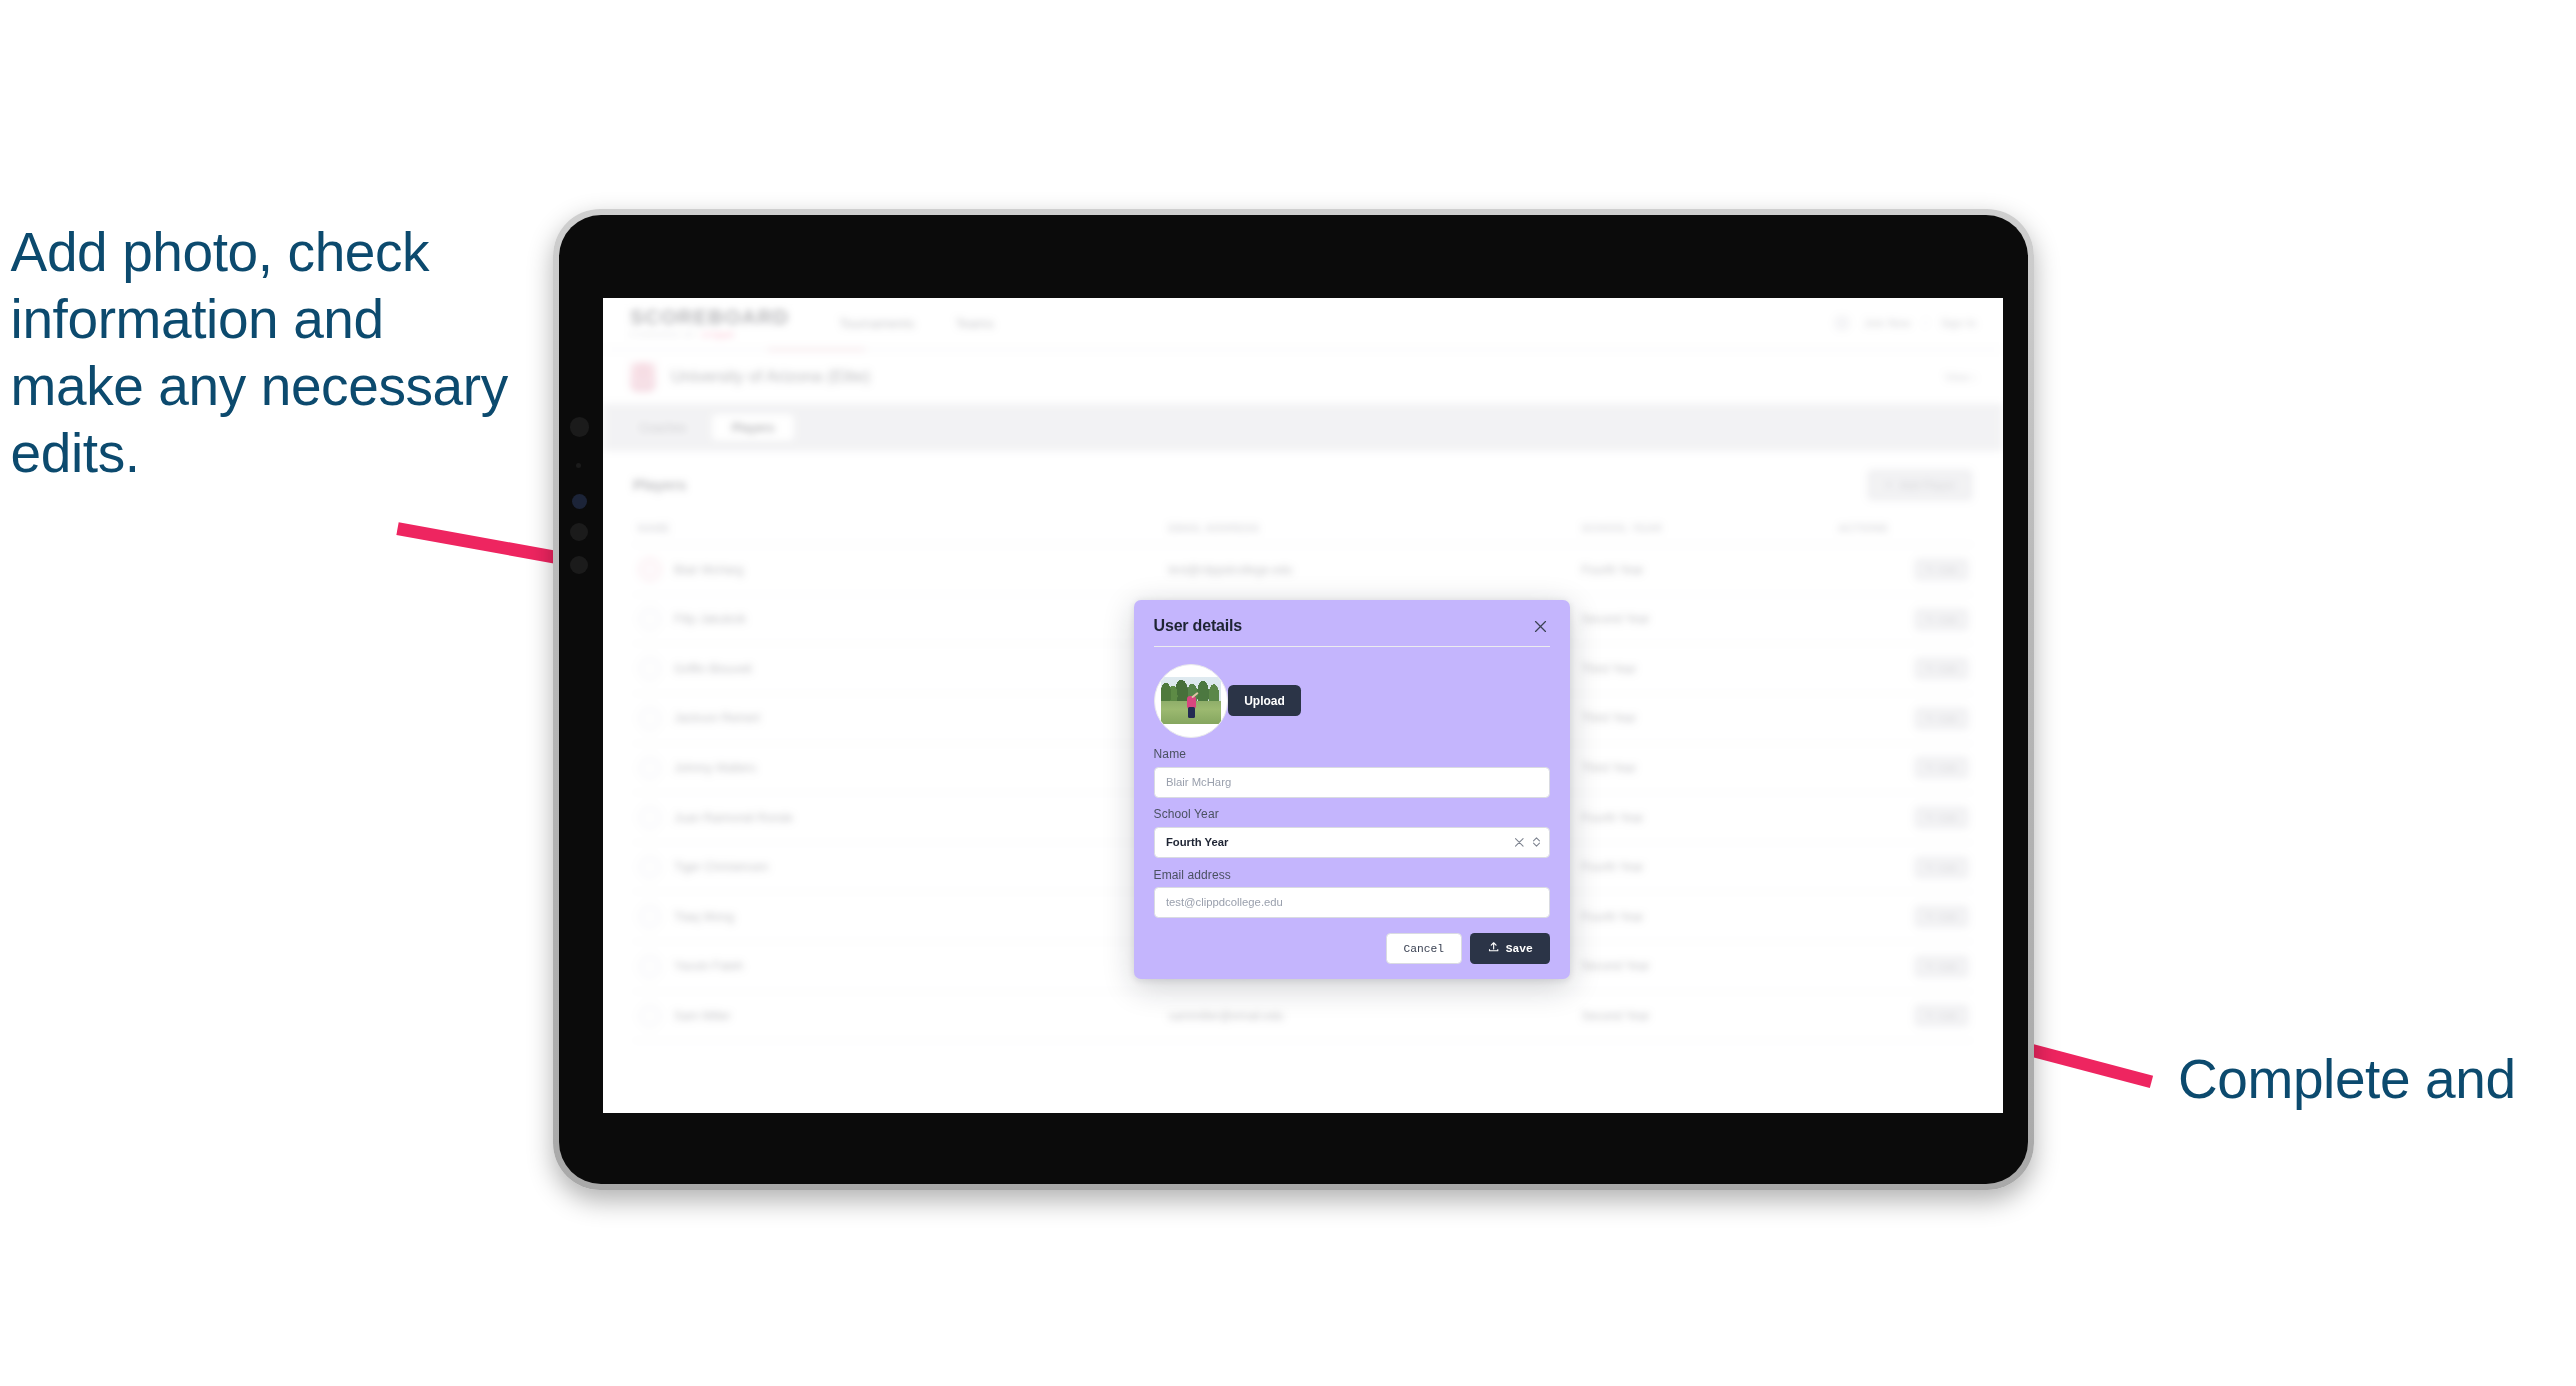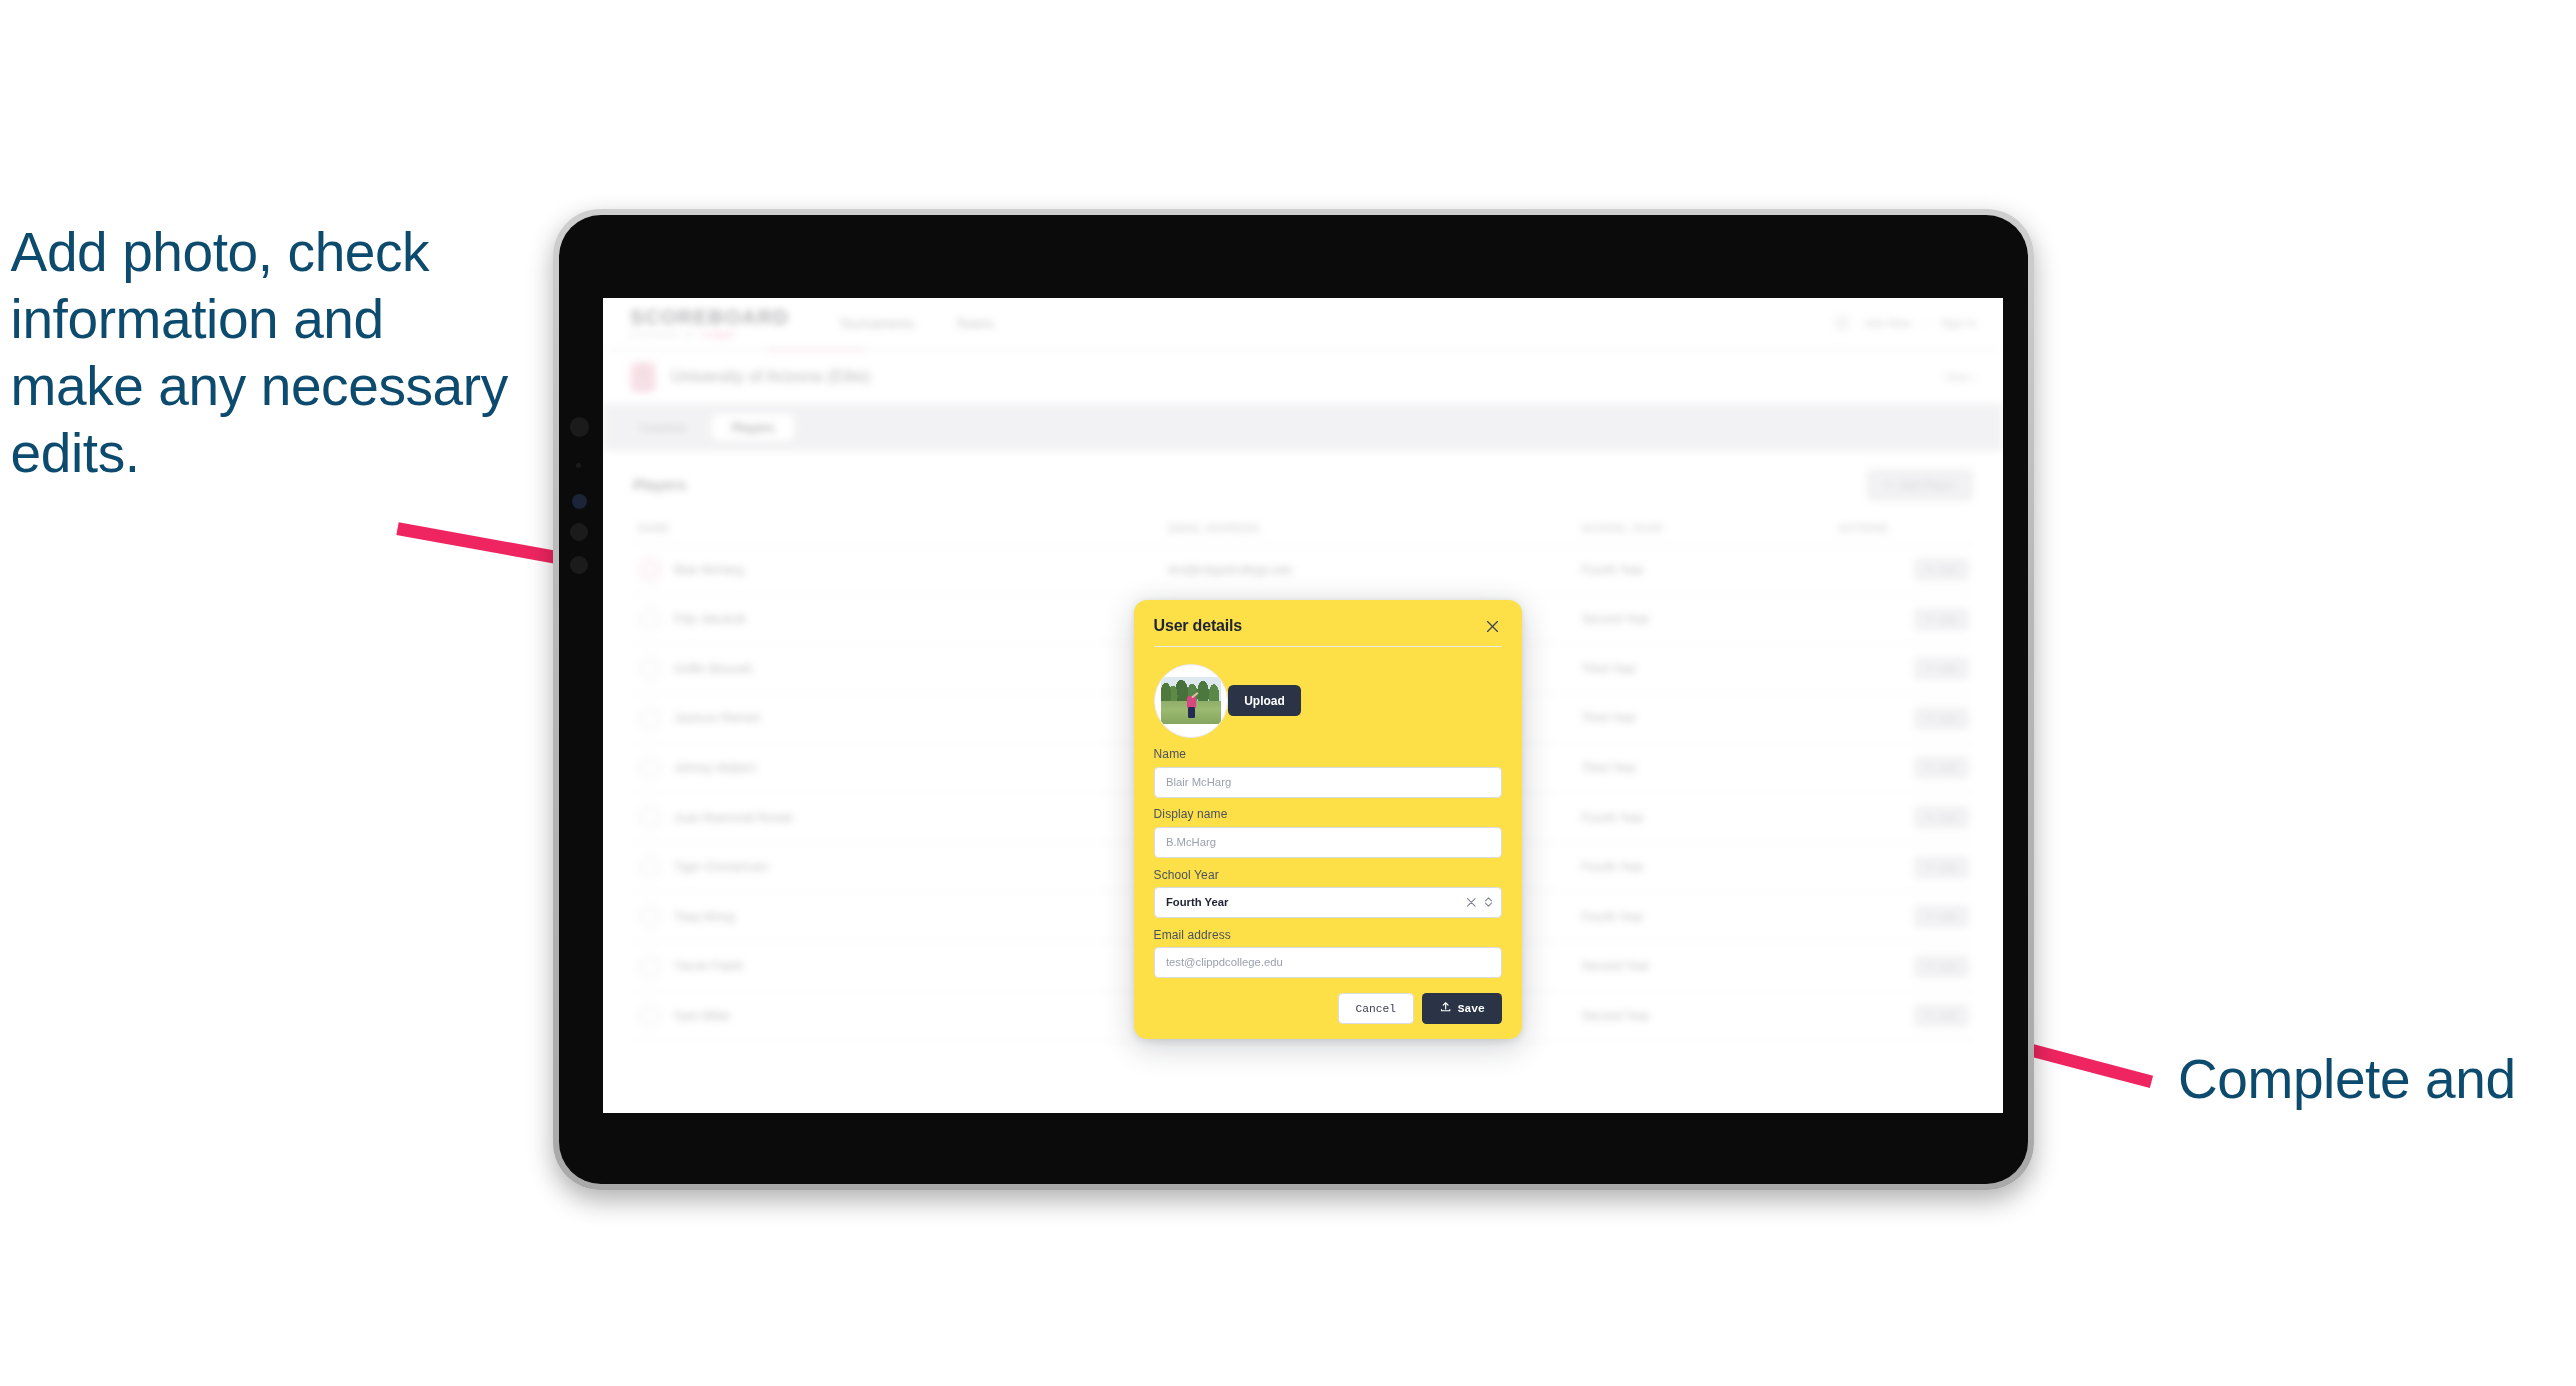--- a/index.html
+++ b/index.html
@@ -83,22 +83,22 @@
   .av{width:22.6px;height:22.6px;border-radius:50%;border:0.8px solid #dcdce2;background:#fafafb;
       flex:0 0 auto;}
   .av.me{border-color:#e9b6c4;background:#fbeaf0;}
   .edit-pill{display:inline-flex;align-items:center;gap:5.3px;background:#dbdbe0;
              color:#8d8d96;font-size:9.8px;padding:6px 12px;border-radius:5.3px;}
 
   
   #scrim{position:absolute;inset:0;background:rgba(255,255,255,.34);}
 
   
-  #modal{position:absolute;left:531px;top:302px;width:388px;
-         background:#fde047;border-radius:13px;
+  #modal{position:absolute;left:531px;top:302px;width:436px;
+         background:#c4b5fd;border-radius:7px;
          box-shadow:0 7.5px 32px rgba(20,24,40,.20),0 1.5px 7.5px rgba(20,24,40,.10);
          padding:16.6px 19.6px 15px;box-sizing:border-box;}
   .m-head{display:flex;align-items:flex-start;border-bottom:0.8px solid #ececef;
           padding-bottom:9.8px;}
   .m-title{font-size:16px;font-weight:700;color:#1e2433;letter-spacing:-0.2px;}
   .m-close{margin-left:auto;width:19.6px;height:19.6px;display:flex;align-items:center;
            justify-content:center;cursor:pointer;}
   .m-close svg{display:block;}
 
   .m-photo-row{display:flex;align-items:center;margin:16.6px 0 6px;}
@@ -400,24 +400,20 @@
             </div>
           </div>
           <button class="upload-btn">Upload</button>
         </div>
 
         <div class="fld">
           <div class="fld-label">Name</div>
           <input class="fld-input" value="Blair McHarg" style="">
         </div>
         <div class="fld">
-          <div class="fld-label">Display name</div>
-          <input class="fld-input" value="B.McHarg" style="">
-        </div>
-        <div class="fld">
           <div class="fld-label">School Year</div>
           <div class="select-wrap">
             <input class="fld-input filled" value="Fourth Year" style="">
             <div class="sel-icons">
               <span>
                 <svg width="10.6" height="10.6" viewBox="0 0 14 14">
                     <path d="M2 2 L12 12 M12 2 L2 12" stroke="#7d838f" stroke-width="1.4" fill="none" stroke-linecap="round"></path>
                   </svg>
               </span>
               <span>

